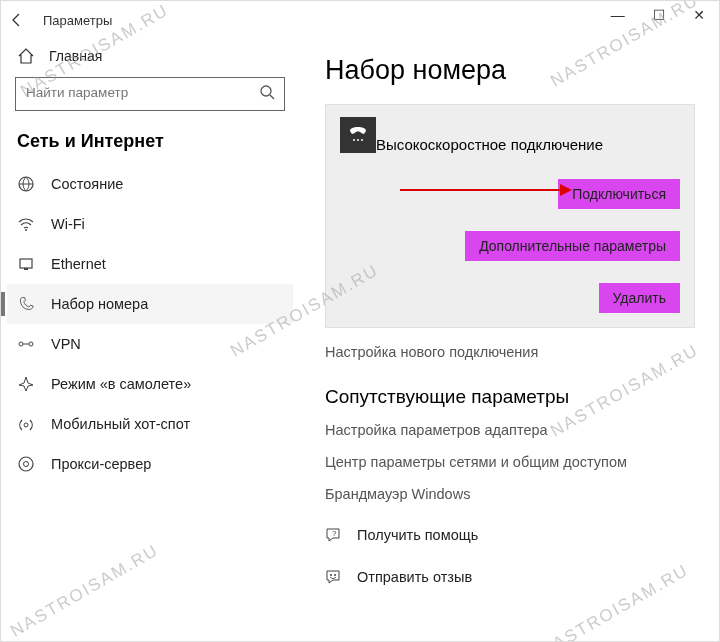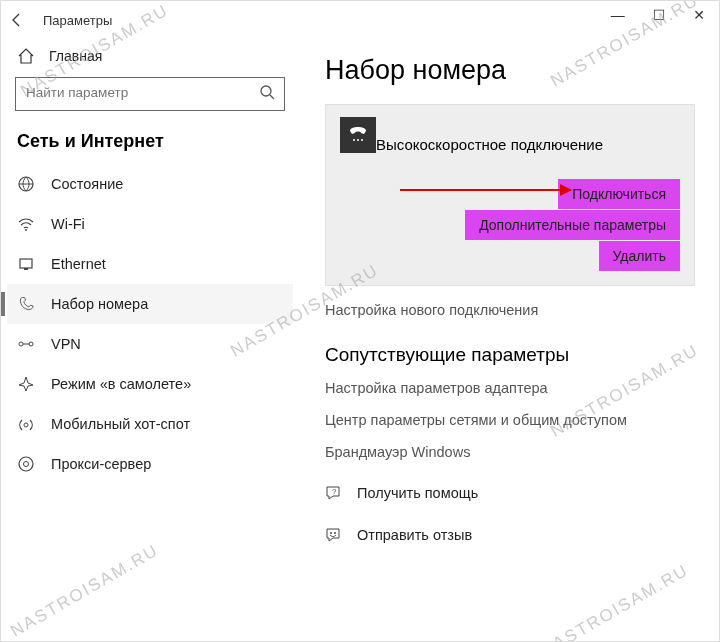--- a/index.html
+++ b/index.html
@@ -73,21 +73,21 @@
     position: absolute; left: 74px; top: 84px; width: 170px; height: 2px;
     background: #d00;
   }
   .arrow::after {
     content: ""; position: absolute; right: -2px; top: -5px;
     border-left: 12px solid #d00; border-top: 6px solid transparent;
     border-bottom: 6px solid transparent;
   }
 
   .btn-row { display: flex; justify-content: flex-end; margin-top: 26px; gap: 0; flex-wrap: wrap; }
-  .btn-row2 { display: flex; justify-content: flex-end; margin-top: 1px; }
+  .btn-row2 { display: flex; justify-content: flex-end; margin-top: 22px; }
   .btn {
     background: #d946ef; border: 0; padding: 7px 14px; font-size: 14px;
     color: #222; cursor: default;
   }
 
   .link { color: #555; font-size: 14.5px; margin-bottom: 20px; display: block; }
   .section-h { font-size: 19px; font-weight: 500; margin: 26px 0 14px 0; }
   .sub-link { color: #555; font-size: 14.5px; margin-bottom: 16px; display: block; }
 
   .help-row { display: flex; align-items: center; gap: 12px; margin-top: 24px; margin-bottom: 14px; }

